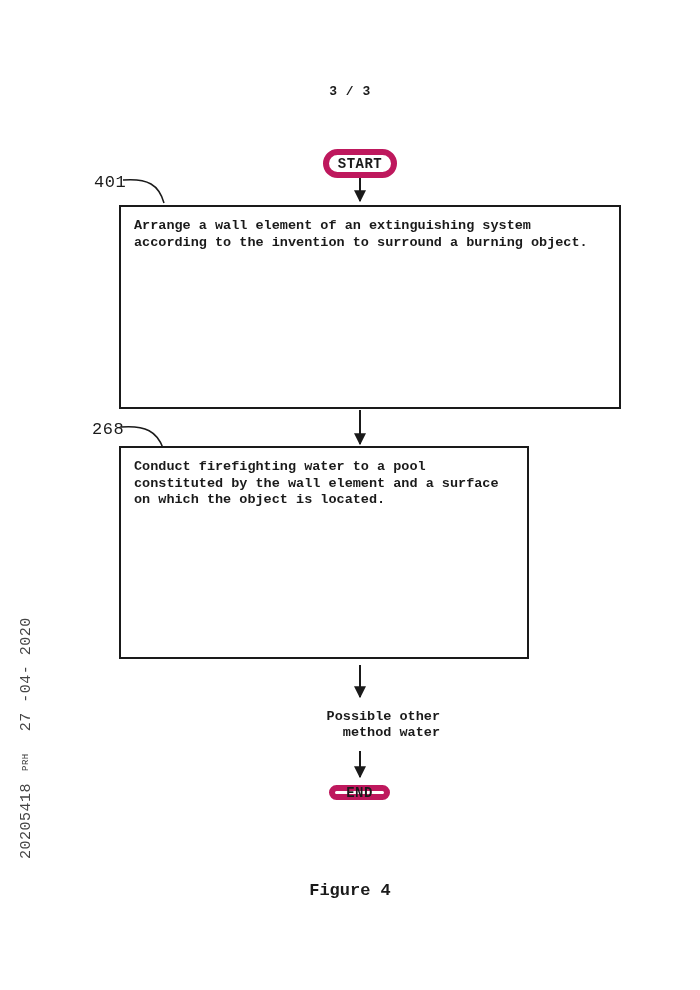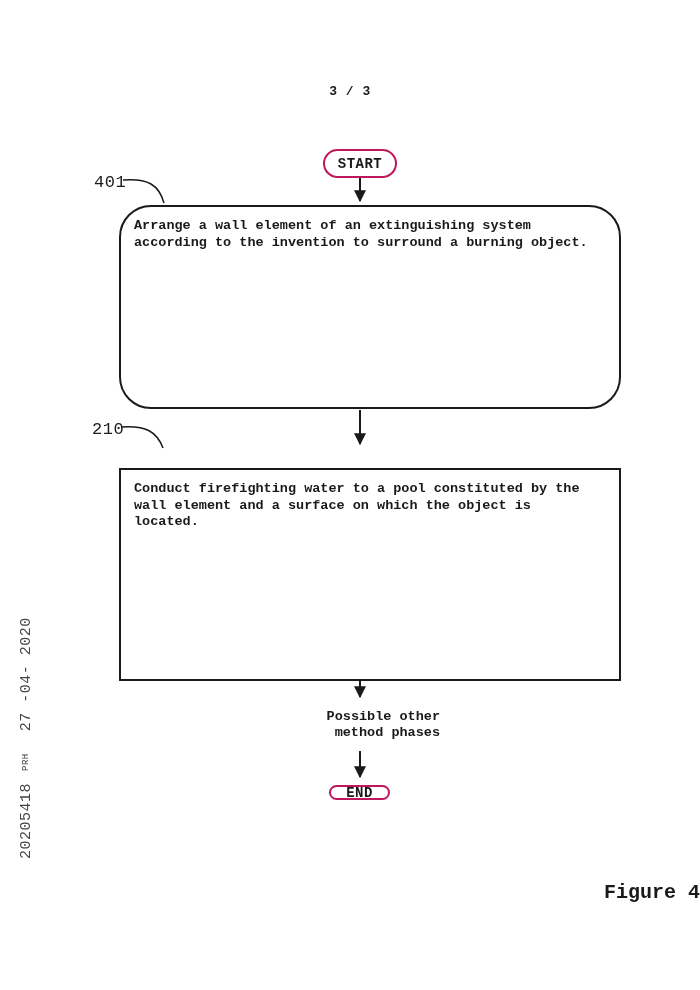--- a/index.html
+++ b/index.html
@@ -13,59 +13,59 @@
   }
   .sheet-number{
     position:absolute;top:84px;left:0;right:0;
     text-align:center;
     font-size:13px;font-weight:bold;
     letter-spacing:0.5px;
   }
   .terminal{
     position:absolute;
     box-sizing:border-box;
-    border:2px solid #be185d;
+    border:6px solid #be185d;
     border-radius:15px;
     display:flex;align-items:center;justify-content:center;
     font-size:14px;font-weight:bold;
     letter-spacing:0.5px;
     background:#fff;
   }
   .start{left:323px;top:149px;width:74px;height:29px;}
   .end{left:329px;top:785px;width:61px;height:15px;}
   .step-box{
     position:absolute;
     box-sizing:border-box;
     border:2px solid #1a1a1a;
     background:#fff;
     padding:11px 16px 0 13px;
     font-size:13.5px;font-weight:bold;
     line-height:16.5px;
   }
-  .box-401{left:119px;top:205px;width:502px;height:204px;border-radius:32px;}
-  .box-402{left:119px;top:468px;width:502px;height:213px;}
+  .box-401{left:119px;top:205px;width:502px;height:204px;}
+  .box-402{left:119px;top:446px;width:410px;height:213px;}
   .ref-label{
     position:absolute;
     font-size:17px;
     font-weight:normal;
     letter-spacing:0.5px;
   }
   .ref-401{left:94px;top:173px;}
   .ref-402{left:92px;top:420px;}
   .note{
     position:absolute;
     left:280px;top:709px;width:160px;
     text-align:right;
     font-size:13.5px;font-weight:bold;
     line-height:16px;
   }
   .figure-caption{
     position:absolute;top:881px;left:0;right:0;
-    text-align:right;
-    font-size:20px;font-weight:bold;
+    text-align:center;
+    font-size:17px;font-weight:bold;
   }
   .connector-layer{
     position:absolute;left:0;top:0;
     pointer-events:none;
   }
   .stamp{
     position:absolute;
     left:-65px;top:756px;
     width:182px;height:24px;
     transform:rotate(-90deg);
@@ -104,27 +104,27 @@
     <path d="M121,427 C146,425 157,432 163,448" fill="none" stroke="#1a1a1a" stroke-width="1.5"></path>
   </svg>
 
   <div class="terminal start">START</div>
 
   <div class="ref-label ref-401">401</div>
   <div class="step-box box-401">
     <span>Arrange a wall element of an extinguishing system according to the invention to surround a burning object.</span>
   </div>
 
-  <div class="ref-label ref-402">210</div>
+  <div class="ref-label ref-402">268</div>
   <div class="step-box box-402">
     <span>Conduct firefighting water to a pool constituted by the wall element and a surface on which the object is located.</span>
   </div>
 
   <div class="note">
     <div>Possible other</div>
-    <div>method phases</div>
+    <div>method water</div>
   </div>
 
   <div class="terminal end">END</div>
 
   <div class="figure-caption">Figure 4</div>
 
 </div>
 
 </body></html>

